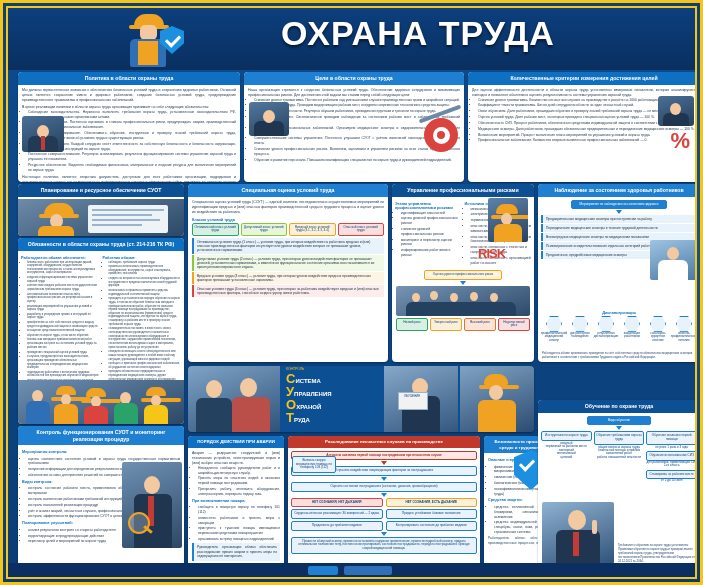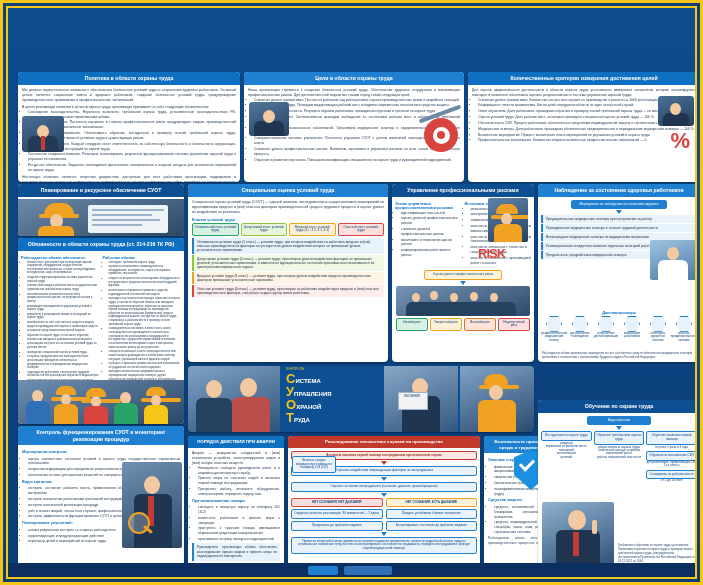--- a/index.html
+++ b/index.html
@@ -65,20 +65,30 @@
      clip-path:polygon(25% 0,75% 0,100% 50%,75% 100%,25% 100%,0 50%);}
   .lbl{font-size:3px;color:#11477f;text-align:center;line-height:1.15;}
 </style>
 </head>
 <body>
 
 <div id="stand">
   <div class="frame"></div>
   <div class="inner">
 
+    <div class="header">
+      <div class="worker">
+        <div class="hardhat"></div>
+        <div class="face"></div>
+        <div class="body"></div>
+        <div class="vest"></div>
+        <div class="shield"></div>
+      </div>
+      <div class="title">ОХРАНА ТРУДА</div>
+    </div>
 
     <div class="card" style="left:10px;top:64px;width:222px;height:110px;">
       <div class="ch">Политика в области охраны труда</div>
       <div class="cb" style="height:96px;overflow:hidden;">
         <div>Мы должны первостепенное внимание к обеспечению безопасных условий труда и сохранению здоровья работников. Основной целью является сохранение жизни и здоровья работников, создание безопасных условий труда, предупреждение производственного травматизма и профессиональных заболеваний.</div>
         <div style="margin-top:2px">В целях реализации политики в области охраны труда организация принимает на себя следующие обязательства:</div>
         <ul class="t">
           <li>Соблюдение законодательства. Неуклонно выполнять требования охраны труда, установленные законодательством РФ, отраслевыми и локальными нормативными актами.</li>
           <li>Предупреждение рисков. Постоянно оценивать и снижать профессиональные риски, предупреждать аварии, производственный травматизм и профессиональные заболевания.</li>
           <li>Обучение и информирование. Обеспечивать обучение, инструктажи и проверку знаний требований охраны труда, информирование работников об условиях труда и существующих рисках.</li>

